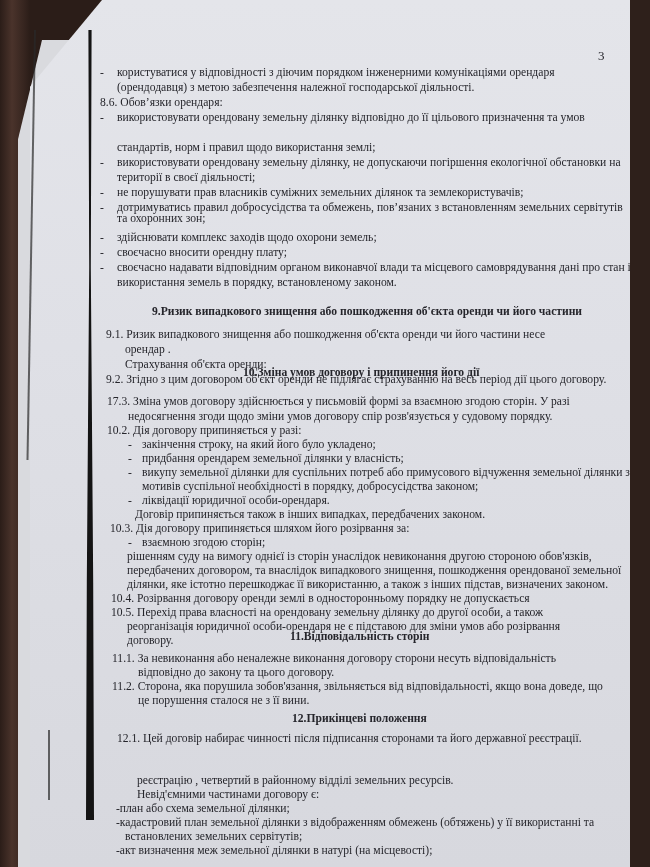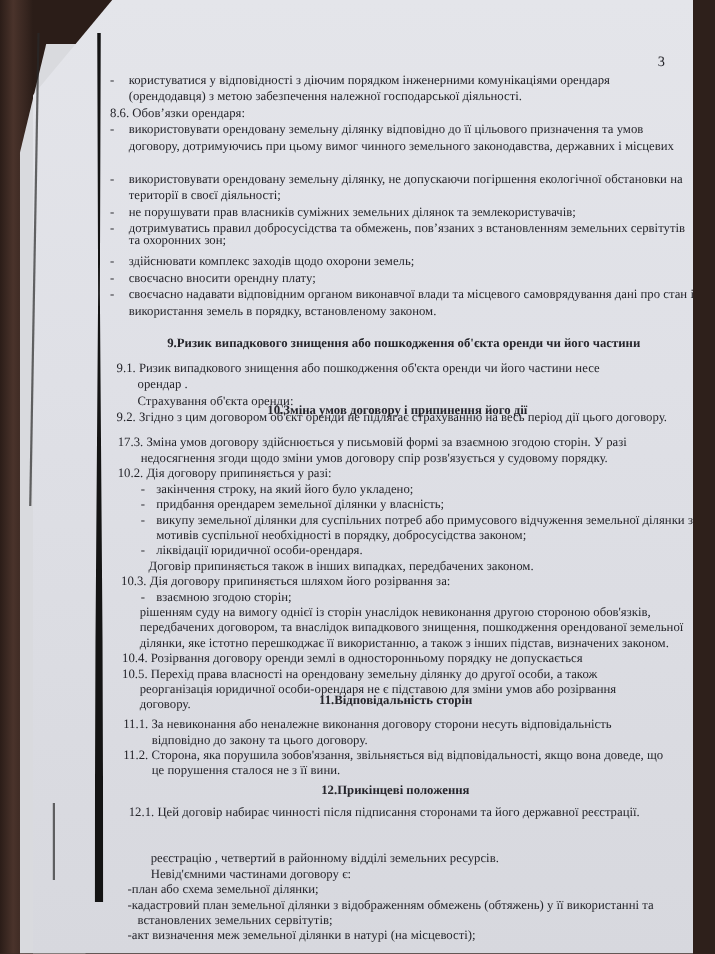--- a/index.html
+++ b/index.html
@@ -51,21 +51,21 @@
 <div class="content">
   <div class="pageno">3</div>
 
   <span class="ln dash" style="left:100px;top:66px">-</span>
   <div class="ln" style="left:117px;top:66px">користуватися у відповідності з діючим порядком інженерними комунікаціями орендаря</div>
   <div class="ln" style="left:117px;top:81px">(орендодавця) з метою забезпечення належної господарської діяльності.</div>
   <div class="ln h" style="left:100px;top:96px;font-weight:normal">8.6. Обов’язки орендаря:</div>
 
   <span class="ln dash" style="left:100px;top:111px">-</span>
   <div class="ln" style="left:117px;top:111px">використовувати орендовану земельну ділянку відповідно до її цільового призначення та умов</div>
-  <div class="ln" style="left:117px;top:126px">договору, дотримуючись при цьому вимог чинного земельного законодавства, державних і місцевих</div>
+  <div class="ln" style="left:117px;top:141px">стандартів, норм і правил щодо використання землі;</div>
 
   <span class="ln dash" style="left:100px;top:156px">-</span>
   <div class="ln" style="left:117px;top:156px">використовувати орендовану земельну ділянку, не допускаючи погіршення екологічної обстановки на</div>
   <div class="ln" style="left:117px;top:171px">території в своєї діяльності;</div>
 
   <span class="ln dash" style="left:100px;top:186px">-</span>
   <div class="ln" style="left:117px;top:186px">не порушувати прав власників суміжних земельних ділянок та землекористувачів;</div>
 
   <span class="ln dash" style="left:100px;top:201px">-</span>
   <div class="ln" style="left:117px;top:201px">дотримуватись правил добросусідства та обмежень, пов’язаних з встановленням земельних сервітутів</div>

